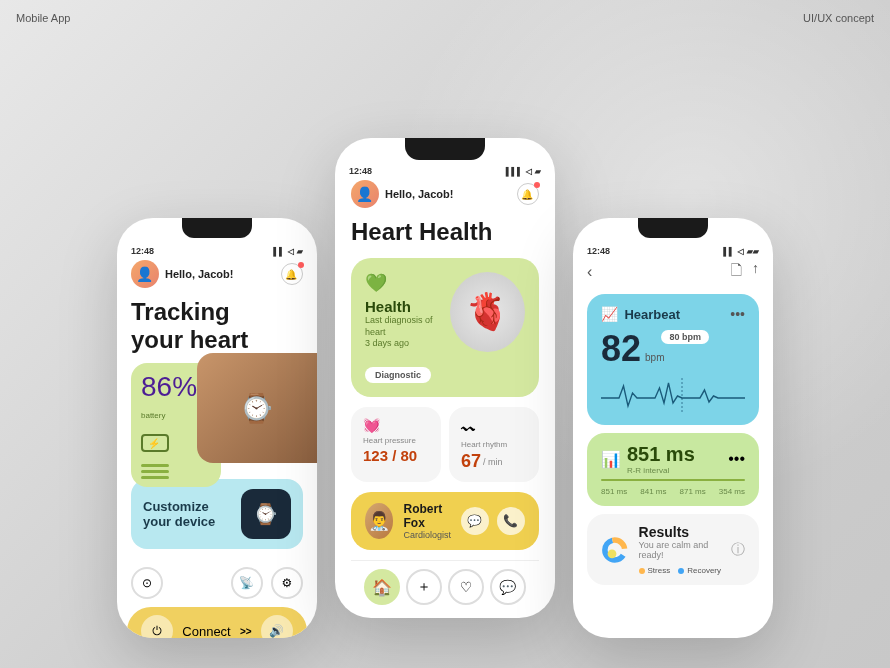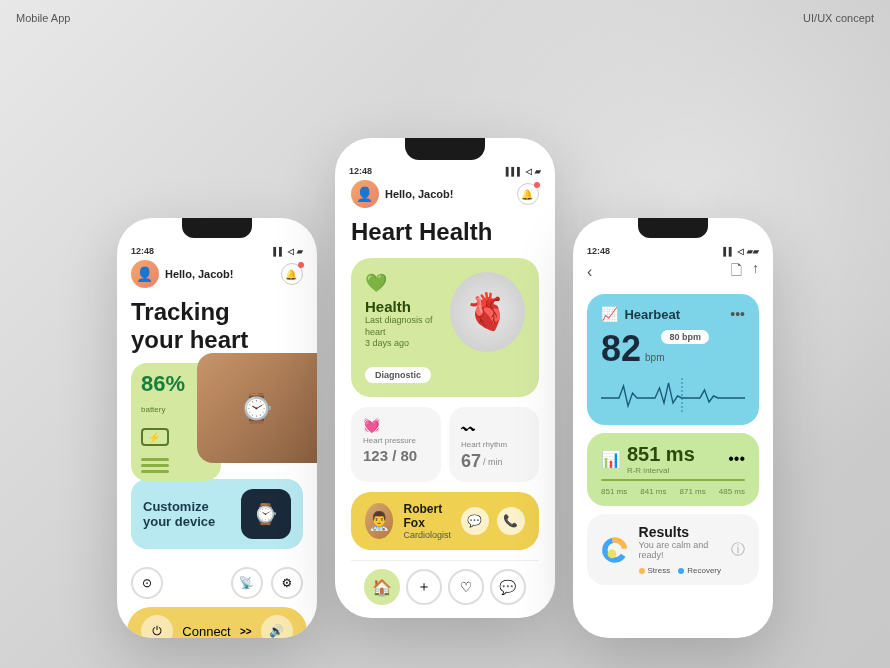--- a/index.html
+++ b/index.html
@@ -104,21 +104,21 @@
     }
     .hero-title { font-size: 24px; font-weight: 800; color: #1a1a1a; line-height: 1.15; margin-bottom: 10px; }
     
     .battery-card {
       background: #d4e8a0;
       border-radius: 16px;
       padding: 10px 12px;
       margin-bottom: 8px;
       display: flex; gap: 8px; align-items: center;
     }
-    .battery-pct { font-size: 22px; font-weight: 700; color: #15803d; }
+    .battery-pct { font-size: 28px; font-weight: 400; color: #4c1d95; }
     .battery-label { font-size: 8px; color: #5a7a2a; }
     .battery-icon {
       width: 28px; height: 18px; border: 2px solid #5a7a2a; border-radius: 4px;
       position: relative; display: flex; align-items: center; justify-content: center;
     }
     .battery-icon::after {
       content: '⚡'; font-size: 10px; color: #5a7a2a;
     }
     .battery-bars { display: flex; flex-direction: column; gap: 3px; margin-top: 4px; }
     .bar-line { width: 28px; height: 3px; background: #8ab040; border-radius: 2px; }
@@ -179,21 +179,21 @@
     }
     .metrics-row {
       display: flex; gap: 8px; margin-bottom: 10px;
     }
     .metric-card {
       flex: 1; background: #f5f5f5; border-radius: 16px;
       padding: 10px 12px;
     }
     .metric-icon { font-size: 14px; margin-bottom: 3px; }
     .metric-label { font-size: 8px; color: #888; margin-bottom: 2px; }
-    .metric-value { font-size: 18px; font-weight: 800; color: #737373; }
+    .metric-value { font-size: 18px; font-weight: 800; color: #c2410c; }
     .metric-unit { font-size: 9px; color: #888; }
     .doctor-card {
       background: #f0d050;
       border-radius: 20px;
       padding: 10px 14px;
       display: flex; align-items: center; gap: 10px;
       margin-bottom: 10px;
     }
     .doctor-avatar {
       width: 36px; height: 36px; border-radius: 50%;
@@ -492,21 +492,21 @@
               <div class="rr-label">R-R interval</div>
             </div>
           </div>
           <span>•••</span>
         </div>
         <div class="rr-line"></div>
         <div class="rr-markers">
           <span class="rr-marker">851 ms</span>
           <span class="rr-marker">841 ms</span>
           <span class="rr-marker">871 ms</span>
-          <span class="rr-marker">485 ms</span>
+          <span class="rr-marker">354 ms</span>
         </div>
       </div>
 
       <div class="results-card">
 
         <div class="results-chart">
           <svg viewBox="0 0 50 50">
             <circle cx="25" cy="25" r="18" fill="none" stroke="#f5f5f5" stroke-width="10"></circle>
             <circle cx="25" cy="25" r="18" fill="none" stroke="#42a5f5" stroke-width="10" stroke-dasharray="70 43" stroke-dashoffset="-10"></circle>
             <circle cx="25" cy="25" r="18" fill="none" stroke="#ffb74d" stroke-width="10" stroke-dasharray="30 83" stroke-dashoffset="-80"></circle>

